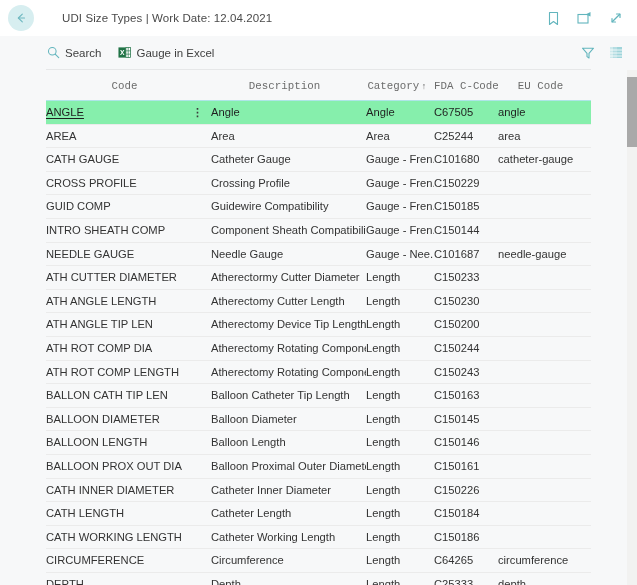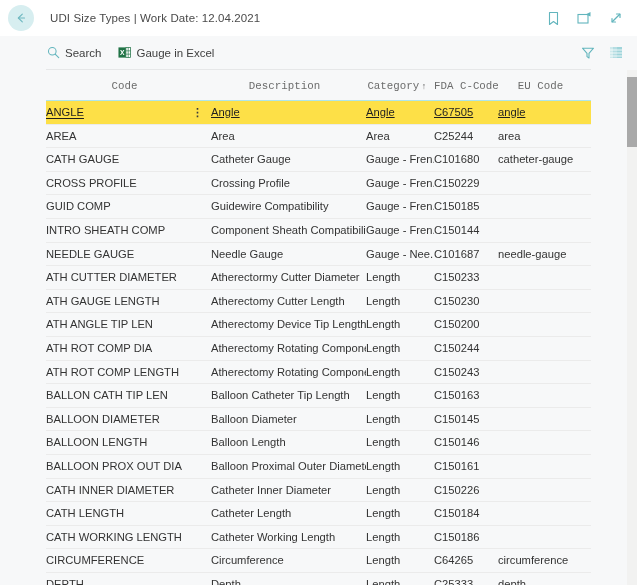--- a/index.html
+++ b/index.html
@@ -32,21 +32,21 @@
     border-radius: 50%;
     background: #d7eef0;
     display: flex;
     align-items: center;
     justify-content: center;
     flex: 0 0 auto;
     cursor: pointer;
   }
   .back-btn svg { display: block; }
   .topbar-title {
-    margin-left: 16px;
+    margin-left: 28px;
     font-size: 11.5px;
     color: #4a4a4a;
     white-space: nowrap;
     letter-spacing: 0.1px;
   }
   .topbar-actions {
     margin-left: auto;
     display: flex;
     align-items: center;
     gap: 16px;
@@ -156,24 +156,23 @@
     white-space: nowrap;
     overflow: hidden;
     text-overflow: clip;
     color: #333333;
     font-size: 11.2px;
     height: 22.6px;
     line-height: 22.6px;
     vertical-align: middle;
   }
   table.grid tbody tr.selected td {
-    background: #fde047;
+    background: #86efac;
     border-top: 1px solid #aee5e8;
     color: #1f1f1f;
-    text-decoration: underline;
   }
   table.grid tbody tr.selected td.code-cell .codetext {
     text-decoration: underline;
     text-underline-offset: 2px;
   }
   .code-cell {
     position: relative;
   }
   .code-cell .codetext {
     display: inline-block;
@@ -363,21 +362,21 @@
             <td>needle-gauge</td>
           </tr>
           <tr>
             <td class="code-cell"><span class="codetext">ATH CUTTER DIAMETER</span></td>
             <td>Atherectormy Cutter Diameter</td>
             <td>Length</td>
             <td>C150233</td>
             <td></td>
           </tr>
           <tr>
-            <td class="code-cell"><span class="codetext">ATH GAUGE LENGTH</span></td>
+            <td class="code-cell"><span class="codetext">ATH ANGLE LENGTH</span></td>
             <td>Atherectomy Cutter Length</td>
             <td>Length</td>
             <td>C150230</td>
             <td></td>
           </tr>
           <tr>
             <td class="code-cell"><span class="codetext">ATH ANGLE TIP LEN</span></td>
             <td>Atherectomy Device Tip Length</td>
             <td>Length</td>
             <td>C150200</td>

